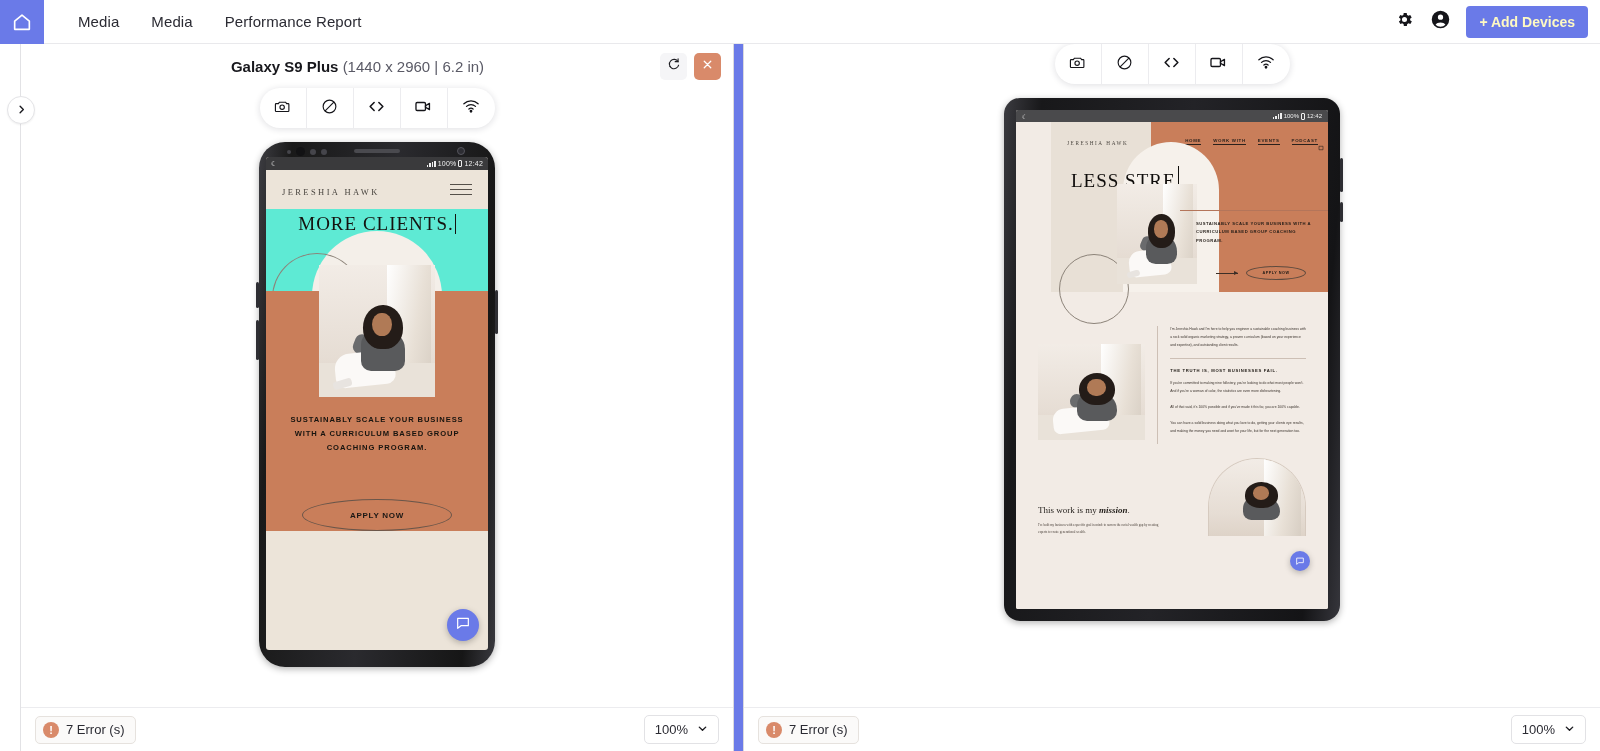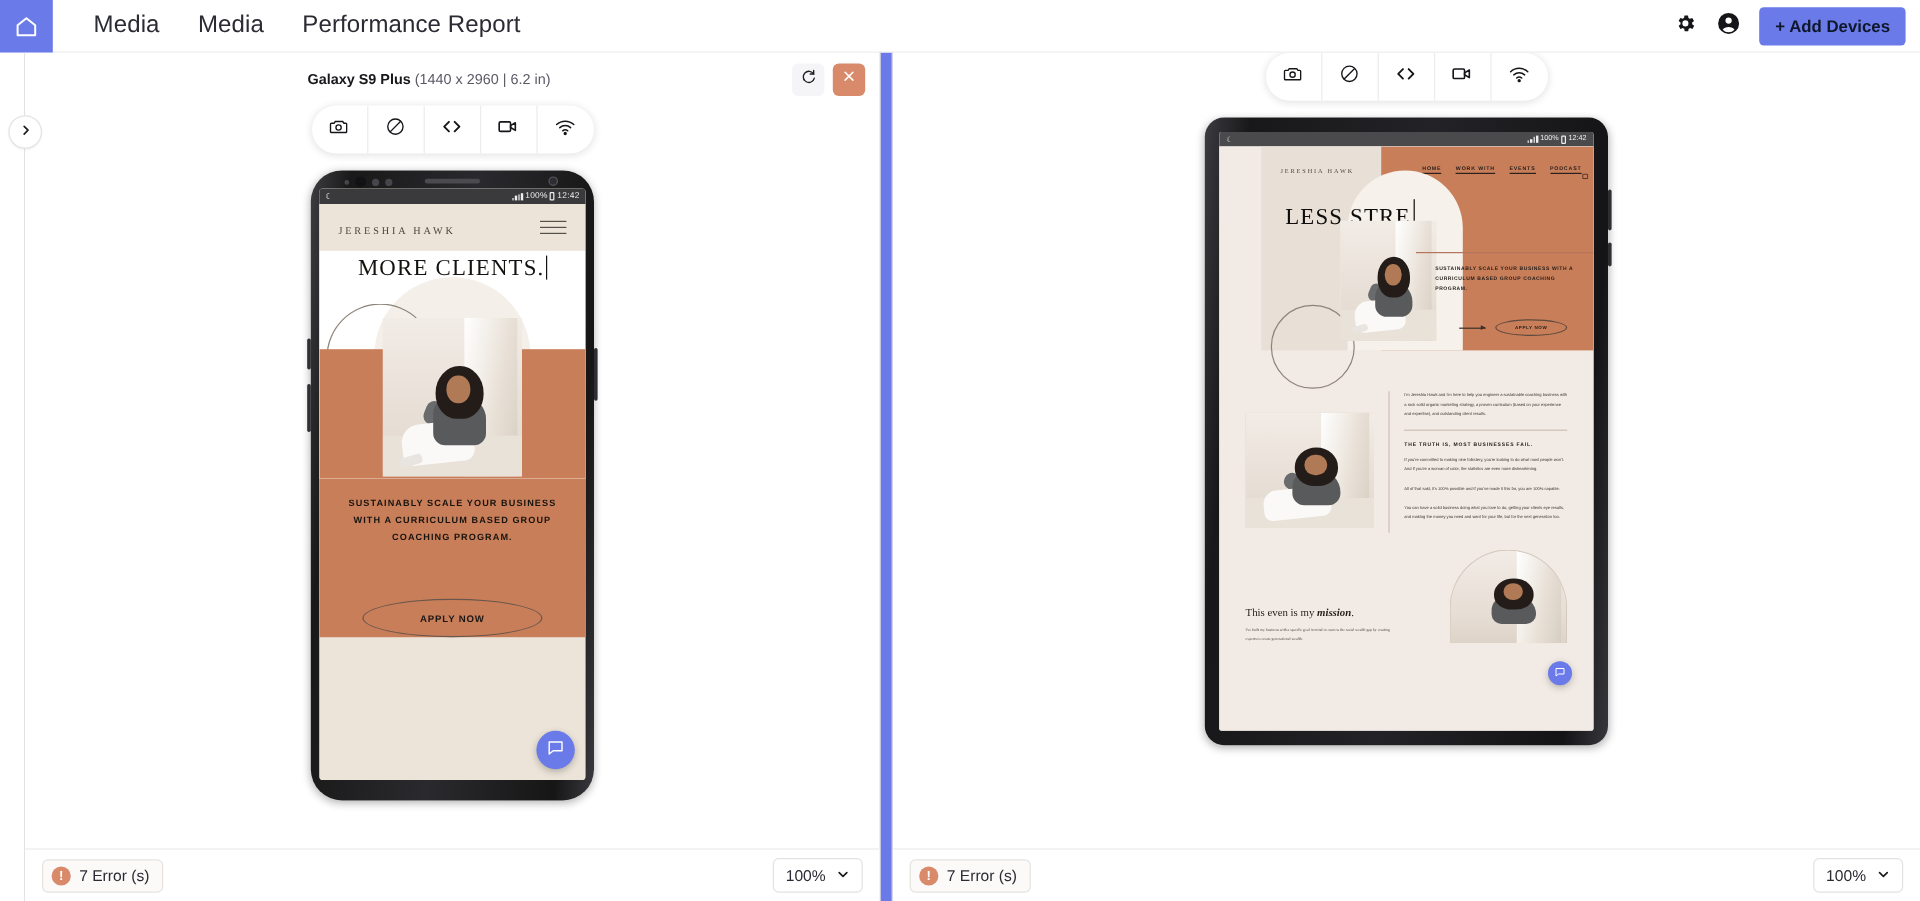--- a/index.html
+++ b/index.html
@@ -20,35 +20,35 @@
   }
   .home-btn {
     width: 44px; height: 44px;
     background: #6a7ae8;
     display: flex; align-items: center; justify-content: center;
     cursor: pointer; flex: 0 0 auto;
   }
   .home-btn svg { display: block; }
   .nav-links { display: flex; align-items: center; margin-left: 18px; }
   .nav-link {
-    font-size: 20px; color: #2b2b33;
+    font-size: 15px; color: #2b2b33;
     padding: 0 16px; cursor: pointer;
     white-space: nowrap; letter-spacing: .1px;
   }
   .topbar-right {
     margin-left: auto; display: flex; align-items: center;
     gap: 0; padding-right: 12px;
   }
   .icon-btn {
     width: 36px; height: 36px;
     display: flex; align-items: center; justify-content: center;
     cursor: pointer; color: #1f2024;
   }
   .add-devices-btn {
-    background: #6a7ae8; color: #0f172a;
+    background: #6a7ae8; color: #fef9c3;
     font-size: 14px; font-weight: bold;
     border-radius: 4px; padding: 8px 13px;
     margin-left: 8px; cursor: pointer;
     white-space: nowrap;
   }
 
   
   .workspace {
     position: relative;
     width: 1600px; height: 707px;
@@ -98,21 +98,21 @@
 
   .pane-header {
     height: 44px;
     display: flex; align-items: center;
     padding: 0 12px 0 0;
     position: relative;
     flex: 0 0 44px;
   }
   .pane-title {
     flex: 1 1 auto; text-align: center;
-    font-size: 12px; color: #5a5a66;
+    font-size: 15px; color: #5a5a66;
     padding-left: 34px;
   }
   .pane-title b { color: #17171c; font-weight: bold; }
   .hdr-actions { display: flex; align-items: center; gap: 7px; }
   .hdr-btn {
     width: 27px; height: 27px; border-radius: 5px;
     display: flex; align-items: center; justify-content: center;
     cursor: pointer;
   }
   .hdr-refresh { background: #f5f5f7; color: #1d1d22; }
@@ -207,21 +207,21 @@
 
   .hero-headline {
     font-family:"Liberation Serif", serif;
     font-size:19px; letter-spacing:1px; color:#14120f;
     text-align:center; position:relative; z-index:3;
     padding: 4px 6px 0 6px; white-space:nowrap;
   }
   .caret { display:inline-block; width:1px; height:20px; background:#14120f;
            vertical-align:-4px; margin-left:1px; }
 
-  .hero-area { position:relative; background:#ffffff; height:190px; overflow:hidden; }
+  .hero-area { position:relative; background:#5eead4; height:190px; overflow:hidden; }
   .arch {
     position:absolute; left:50%; top:22px; transform:translateX(-50%);
     width:130px; height:210px;
     border-radius:70px 70px 0 0; background:#f4efe9;
   }
   .thin-arc {
     position:absolute; left:6px; top:44px; width:90px; height:74px;
     border:1px solid #8c8379; border-bottom:none;
     border-radius:48px 48px 0 0;
   }
@@ -757,21 +757,21 @@
                   <div class="t-div"></div>
                   <div class="t-sub-h">THE TRUTH IS, MOST BUSINESSES FAIL.</div>
                   <div class="t-para">If you're committed to making nine folkstery, you're looking to do what most people won't. And if you're a woman of color, the statistics are even more disheartening.</div>
                   <div class="t-para">All of that said, it's 100% possible and if you've made it this far, you are 100% capable.</div>
                   <div class="t-para">You can have a solid business doing what you love to do, getting your clients eye results, and making the money you need and want for your life, but for the next generation too.</div>
                 </div>
               </div>
 
               <div class="t-mission-row">
                 <div class="t-mission">
-                  <span>This even is my </span><i>mission</i><span>.</span>
+                  <span>This work is my </span><i>mission</i><span>.</span>
                   <div class="t-mission-p">I've built my business with a specific goal in mind: to narrow the racial wealth gap by creating experts to create generational wealth.</div>
                 </div>
                 <div class="t-mission-arch">
                   <div class="ph-bg"></div>
                     <div class="ph-curtain"></div>
                   <div class="ph-top"></div>
                     <div class="ph-hair"></div>
                     <div class="ph-face"></div>
                 </div>
               </div>

